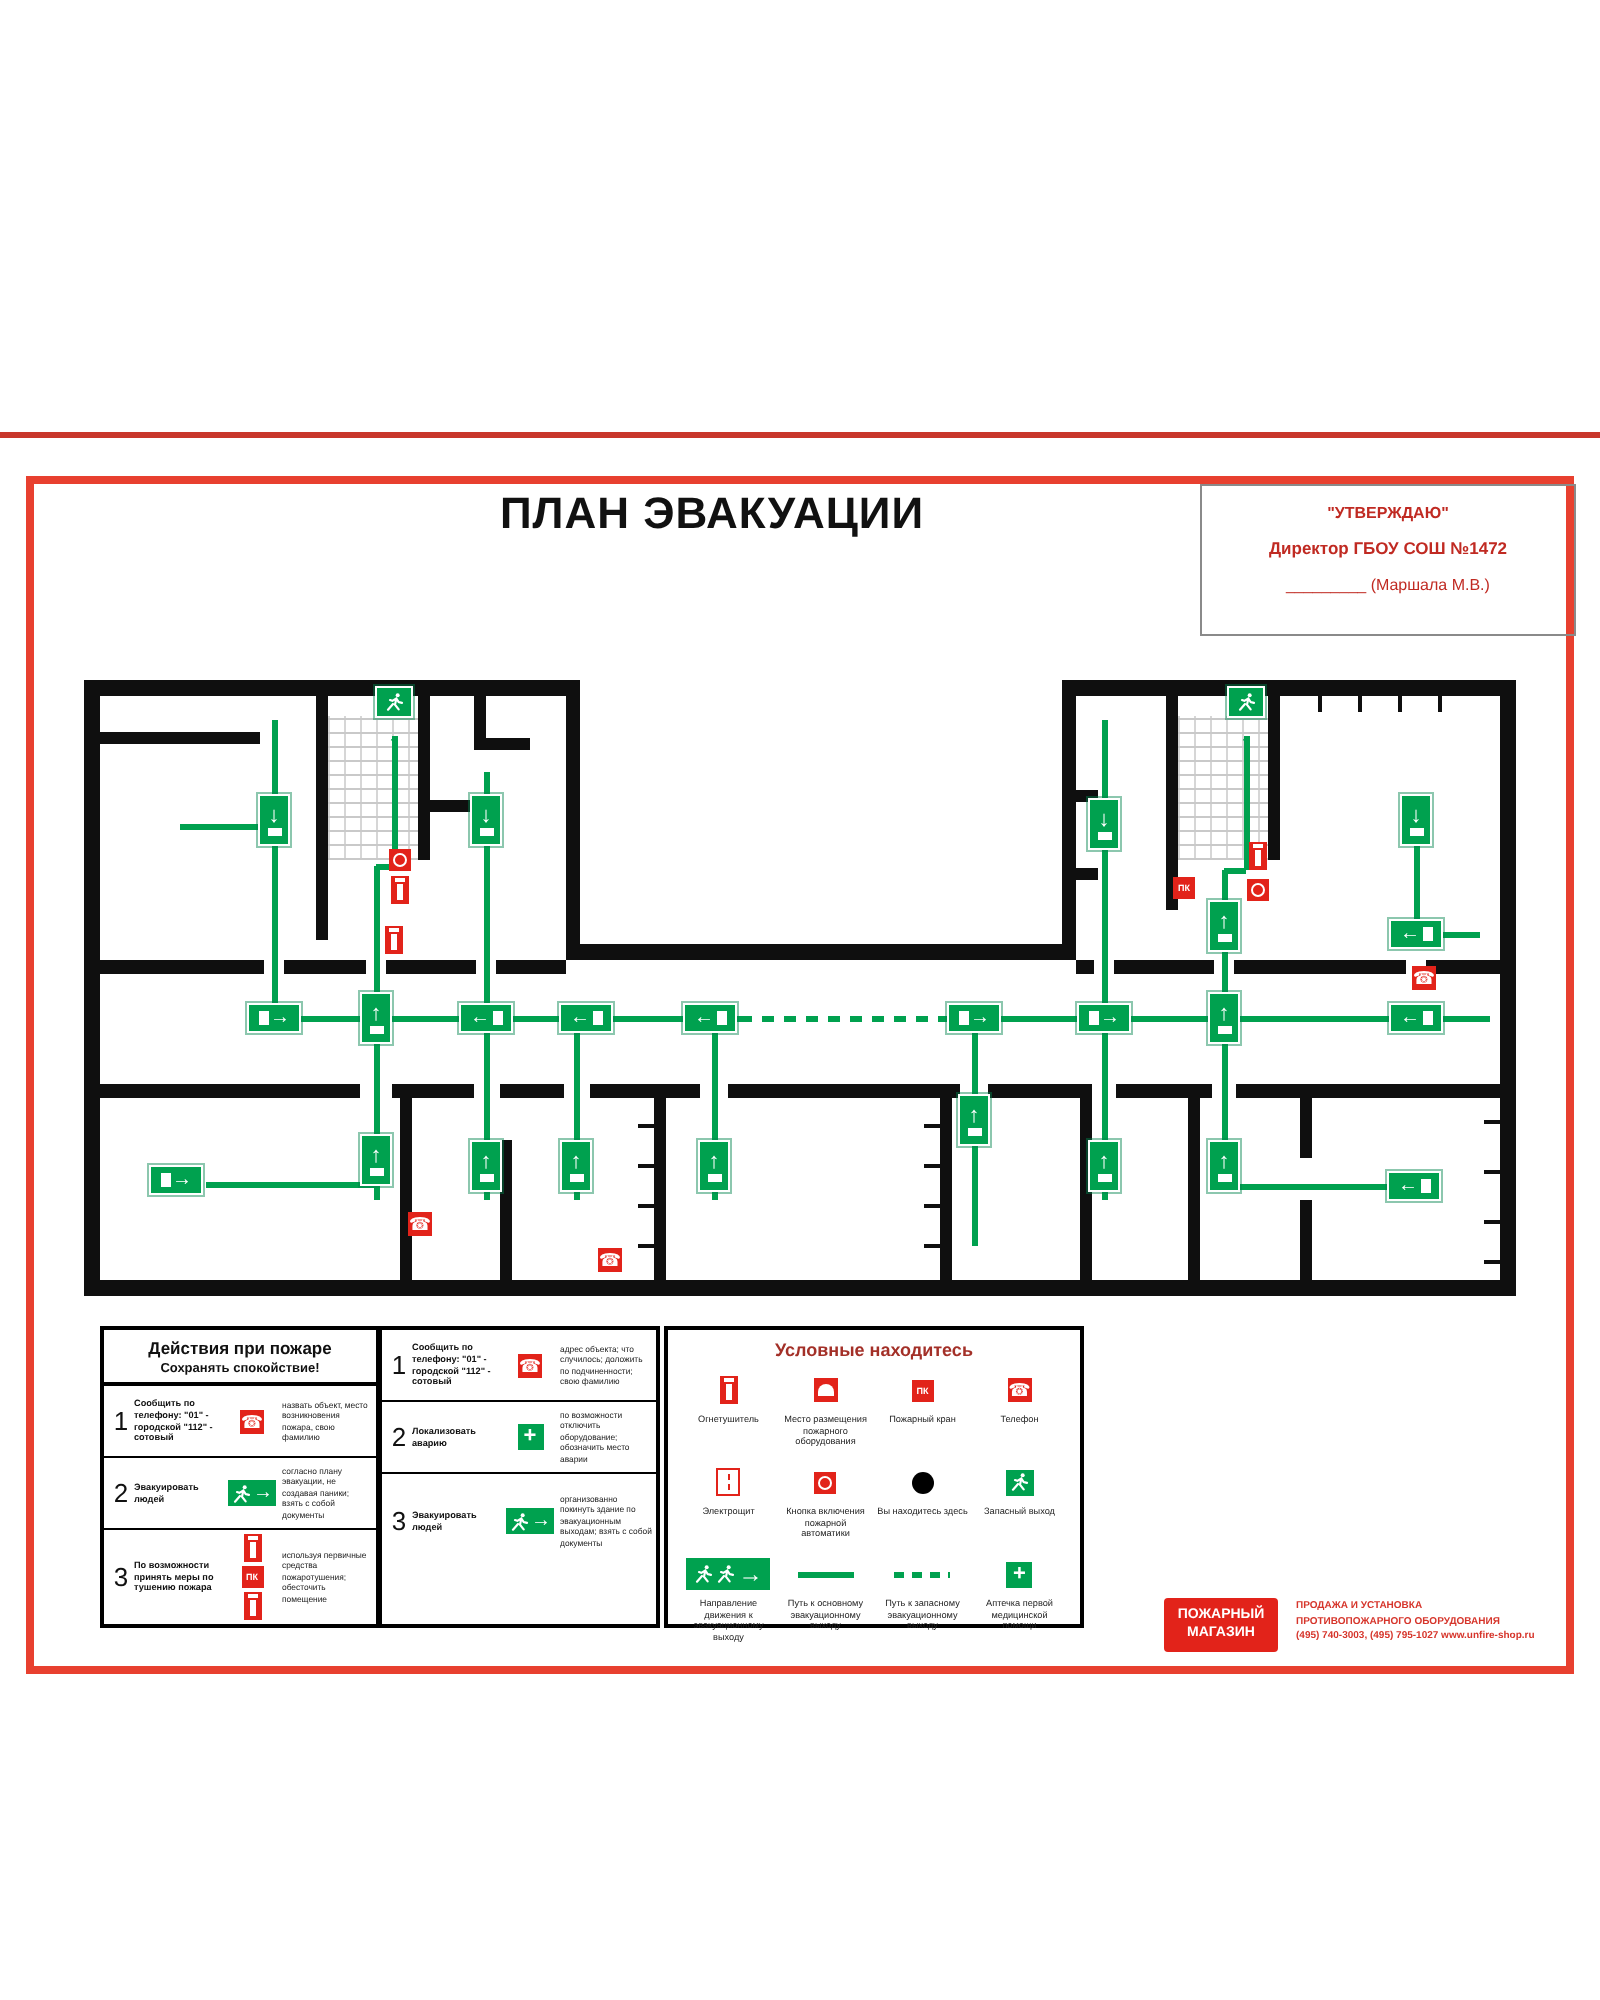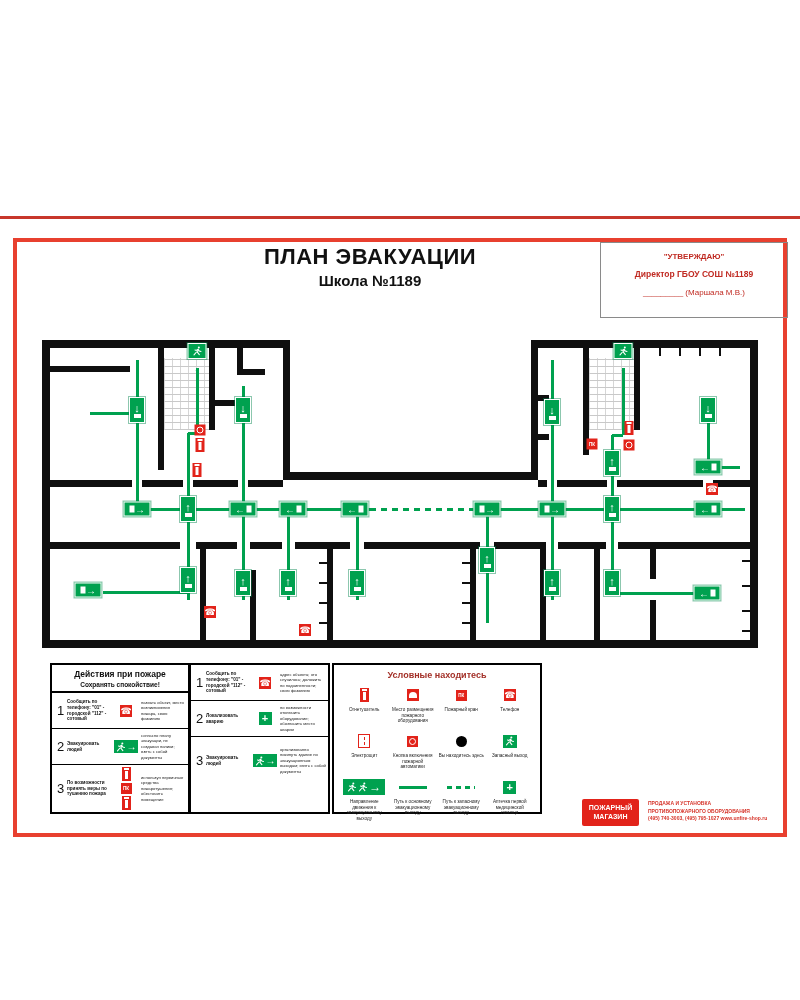--- a/index.html
+++ b/index.html
@@ -3,21 +3,21 @@
 <meta charset="utf-8">
 <style>
   html,body{margin:0;padding:0;background:#fff;}
   .page{position:relative;width:800px;height:1000px;background:#fff;overflow:hidden;
         font-family:"Liberation Sans",sans-serif;color:#111;}
   :root{--red:#e2231a;--green:#00a14f;--wall:#0f0f0f;--frame:#e8402f;}
 
   .topline{position:absolute;left:0;top:216px;width:800px;height:3px;background:#c8372b;}
   .frame{position:absolute;left:13px;top:238px;width:766px;height:591px;border:4px solid var(--frame);}
 
-  .header{position:absolute;left:110px;top:243px;width:520px;text-align:center;line-height:1.25;}
+  .header{position:absolute;left:96px;top:243px;width:520px;text-align:center;line-height:1.25;}
   .header .title{font-size:22px;font-weight:bold;letter-spacing:.5px;}
   .header .addr{font-size:13px;margin-top:2px;}
   .header .school{font-size:15px;font-weight:bold;margin-top:1px;}
   .header .floor{font-size:13px;font-weight:bold;margin-top:1px;}
 
   .approval{position:absolute;left:600px;top:242px;width:186px;height:74px;border:1px solid #8a8a8a;
             color:#c02a22;text-align:center;font-size:8px;}
   .approval .a1{font-weight:bold;margin-top:9px;}
   .approval .a2{font-weight:bold;margin-top:8px;font-size:8.5px;}
   .approval .a3{margin-top:9px;}
@@ -94,26 +94,25 @@
 </style>
 </head>
 <body>
 
 <div class="page">
   <div class="topline"></div>
   <div class="frame"></div>
 
   <div class="header">
     <div class="title">ПЛАН ЭВАКУАЦИИ</div>
-    <div class="school">Школа №1189</div>
   </div>
 
   <div class="approval">
     <div class="a1">"УТВЕРЖДАЮ"</div>
-    <div class="a2">Директор ГБОУ СОШ №1189</div>
+    <div class="a2">Директор ГБОУ СОШ №1472</div>
     <div class="a3">_________ (Маршала М.В.)</div>
   </div>
 
   <div id="plan">
       <div class="wall" style="left: 42px; top: 340px; width: 248px; height: 8px;"></div>
       <div class="wall" style="left: 531px; top: 340px; width: 227px; height: 8px;"></div>
       <div class="wall" style="left: 42px; top: 340px; width: 8px; height: 308px;"></div>
       <div class="wall" style="left: 750px; top: 340px; width: 8px; height: 308px;"></div>
       <div class="wall" style="left: 42px; top: 640px; width: 716px; height: 8px;"></div>
       <div class="wall" style="left: 283px; top: 340px; width: 7px; height: 140px;"></div>

